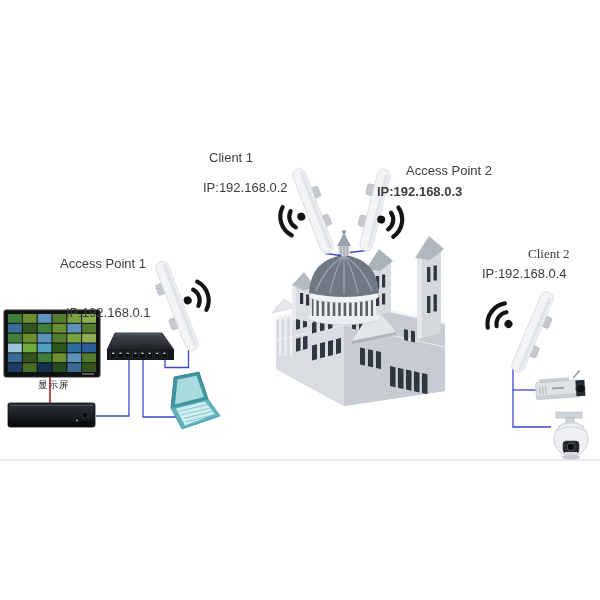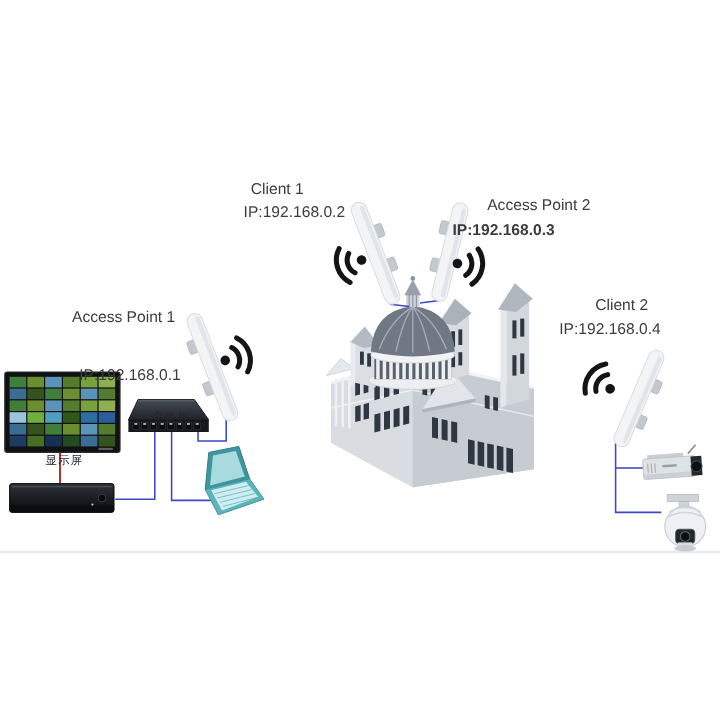--- a/index.html
+++ b/index.html
@@ -300,27 +300,27 @@
     <path d="M556,431 Q571,423 586,431" fill="none" stroke="#d0d5da" stroke-width="1.2"></path>
     <path d="M558,426.5 Q571,419.5 584,426.5" fill="none" stroke="#d0d5da" stroke-width="1.2"></path>
     <rect x="563" y="441" width="16" height="12" rx="3" fill="#22272c" stroke="#464e55" stroke-width="0.6"></rect>
     <circle cx="571" cy="447" r="4" fill="#0d0f12" stroke="#566068" stroke-width="0.9"></circle>
     <rect x="565" y="452" width="12" height="4.5" fill="#d7dbdf"></rect>
     <ellipse cx="571" cy="457" rx="9" ry="2.6" fill="#c6ccd2"></ellipse>
   </g>
 </svg>
 
 <div class="lbl" style="left:209px;top:151px;">Client 1</div>
-<div class="lbl" style="left:203px;top:170px;">IP:192.168.0.2</div>
+<div class="lbl" style="left:203px;top:181px;">IP:192.168.0.2</div>
 
 <div class="lbl" style="left:406px;top:164px;text-align:center;">Access Point 2</div>
 <div class="lbl" style="left:377px;top:185px;font-weight:bold;">IP:192.168.0.3</div>
 
 <div class="lbl" style="left:60px;top:257px;">Access Point 1</div>
 <div class="lbl" style="left:66px;top:282px;margin-top:24px;">IP:192.168.0.1</div>
 
-<div class="lbl" style="left:496px;top:247px;">Client 2</div>
-<div class="lbl" style="left:466px;top:267px;">IP:192.168.0.4</div>
+<div class="lbl" style="left:528px;top:247px;font-family:Liberation Serif, serif;">Client 2</div>
+<div class="lbl" style="left:482px;top:267px;">IP:192.168.0.4</div>
 
 <div class="lbl-cn" style="left:38px;top:380px;text-align:center;">显示屏</div>
 <div class="lbl-cn" style="left:127px;top:344px;">交换机</div>
 
 </div>
 
 </body></html>

